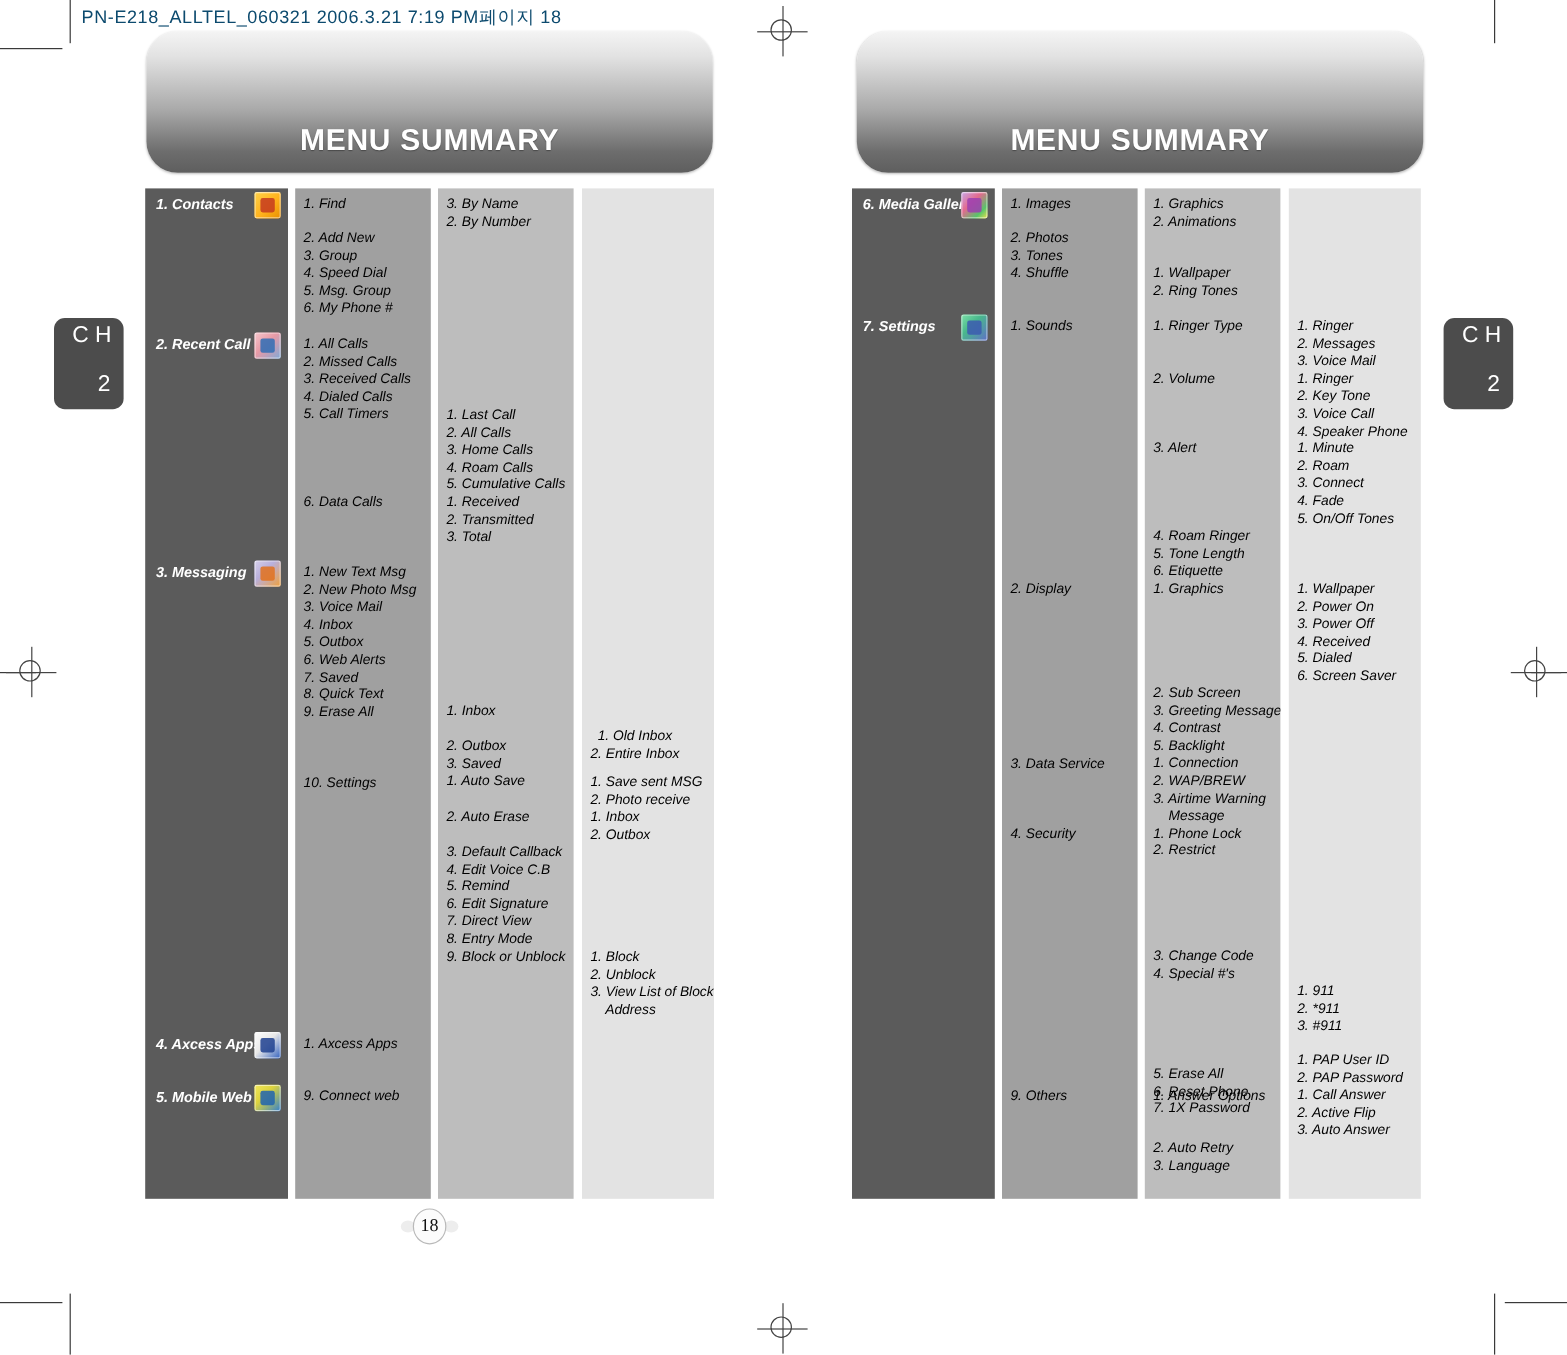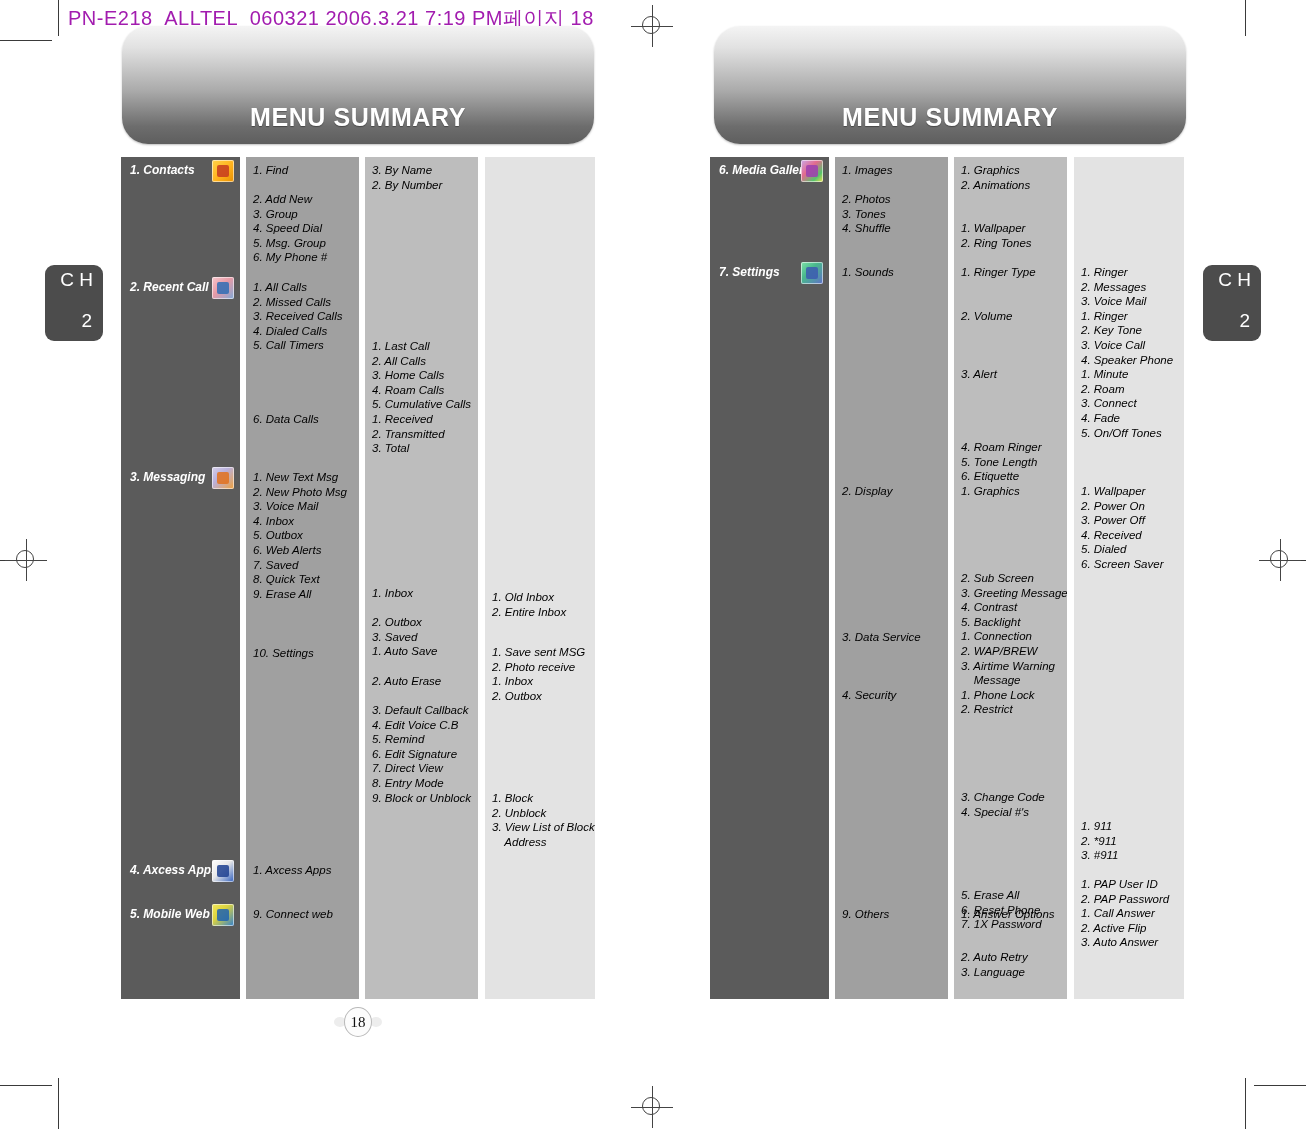--- a/index.html
+++ b/index.html
@@ -1,21 +1,21 @@
 <!DOCTYPE html>
 <html><head>
 <meta charset="utf-8">
 <style>
   html,body{margin:0;padding:0;background:#ffffff;}
   body{width:1306px;height:1129px;position:relative;overflow:hidden;
        font-family:"Liberation Sans","DejaVu Sans",sans-serif;color:#000;}
 
   
-  .printhdr{position:absolute;top:5px;left:68px;font-size:20px;letter-spacing:.5px;
-            white-space:nowrap;color:#a21caf;font-family:"Liberation Sans",sans-serif;}
+  .printhdr{position:absolute;top:5px;left:68px;font-size:15px;letter-spacing:.5px;
+            white-space:nowrap;color:#0c4a6e;font-family:"Liberation Sans",sans-serif;}
 
   
   .trim{position:absolute;background:#3a3a3a;}
   .regmark{position:absolute;width:42px;height:42px;}
   .regmark .rc{position:absolute;left:11px;top:11px;width:18px;height:18px;
                border:1px solid #444;border-radius:50%;box-sizing:border-box;}
   .regmark .rh{position:absolute;left:0;top:20.5px;width:42px;height:1px;background:#444;}
   .regmark .rv{position:absolute;top:0;left:20.5px;width:1px;height:42px;background:#444;}
 
   
@@ -179,21 +179,21 @@
         <div class="itm" style="top: 517px;">2. Auto Erase</div>
         <div class="itm" style="top: 546px;">3. Default Callback
 4. Edit Voice C.B
 5. Remind
 6. Edit Signature
 7. Direct View
 8. Entry Mode
 9. Block or Unblock</div>
       </div>
     <div class="col c4" style="left:364px;width:110px;">
-        <div class="itm" style="top: 433px;">1. Old Inbox
+        <div class="itm" style="top: 450px; text-align: center;">1. Old Inbox
 2. Entire Inbox</div>
         <div class="itm" style="top: 488px;">1. Save sent MSG
 2. Photo receive
 1. Inbox
 2. Outbox</div>
         <div class="itm" style="top: 634px;">1. Block
 2. Unblock
 3. View List of Blocked
     Address</div>
       </div>

